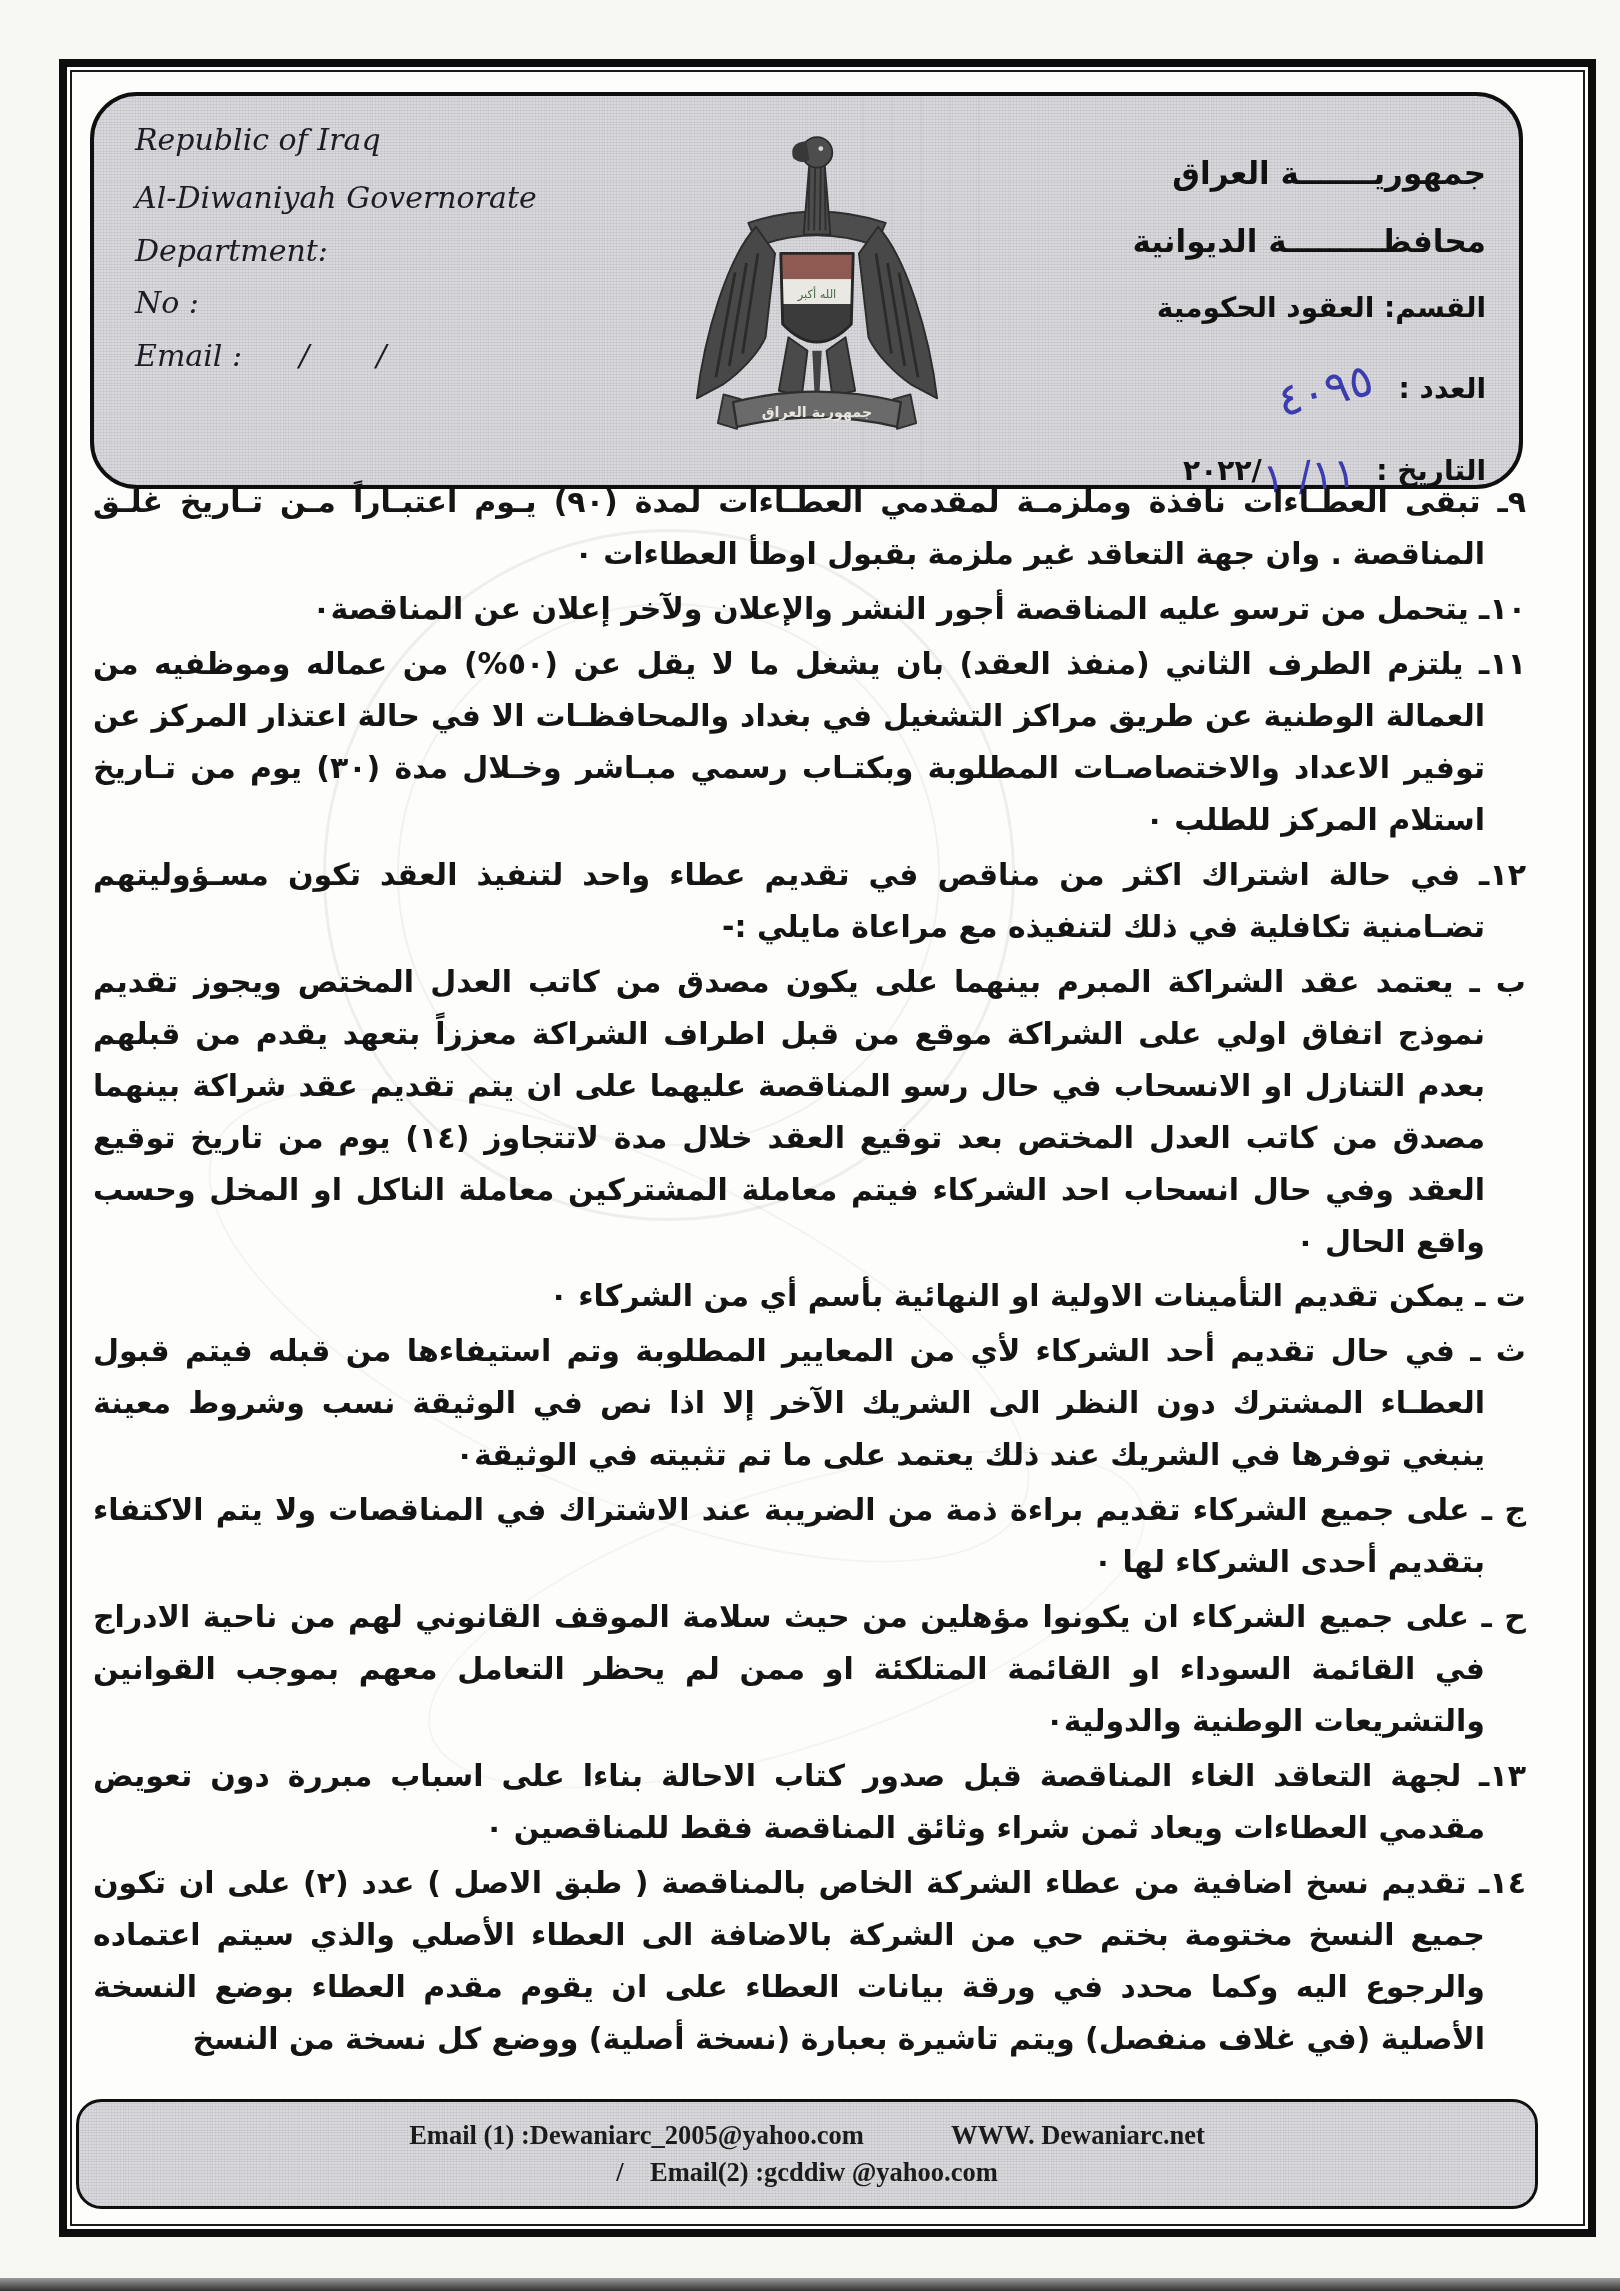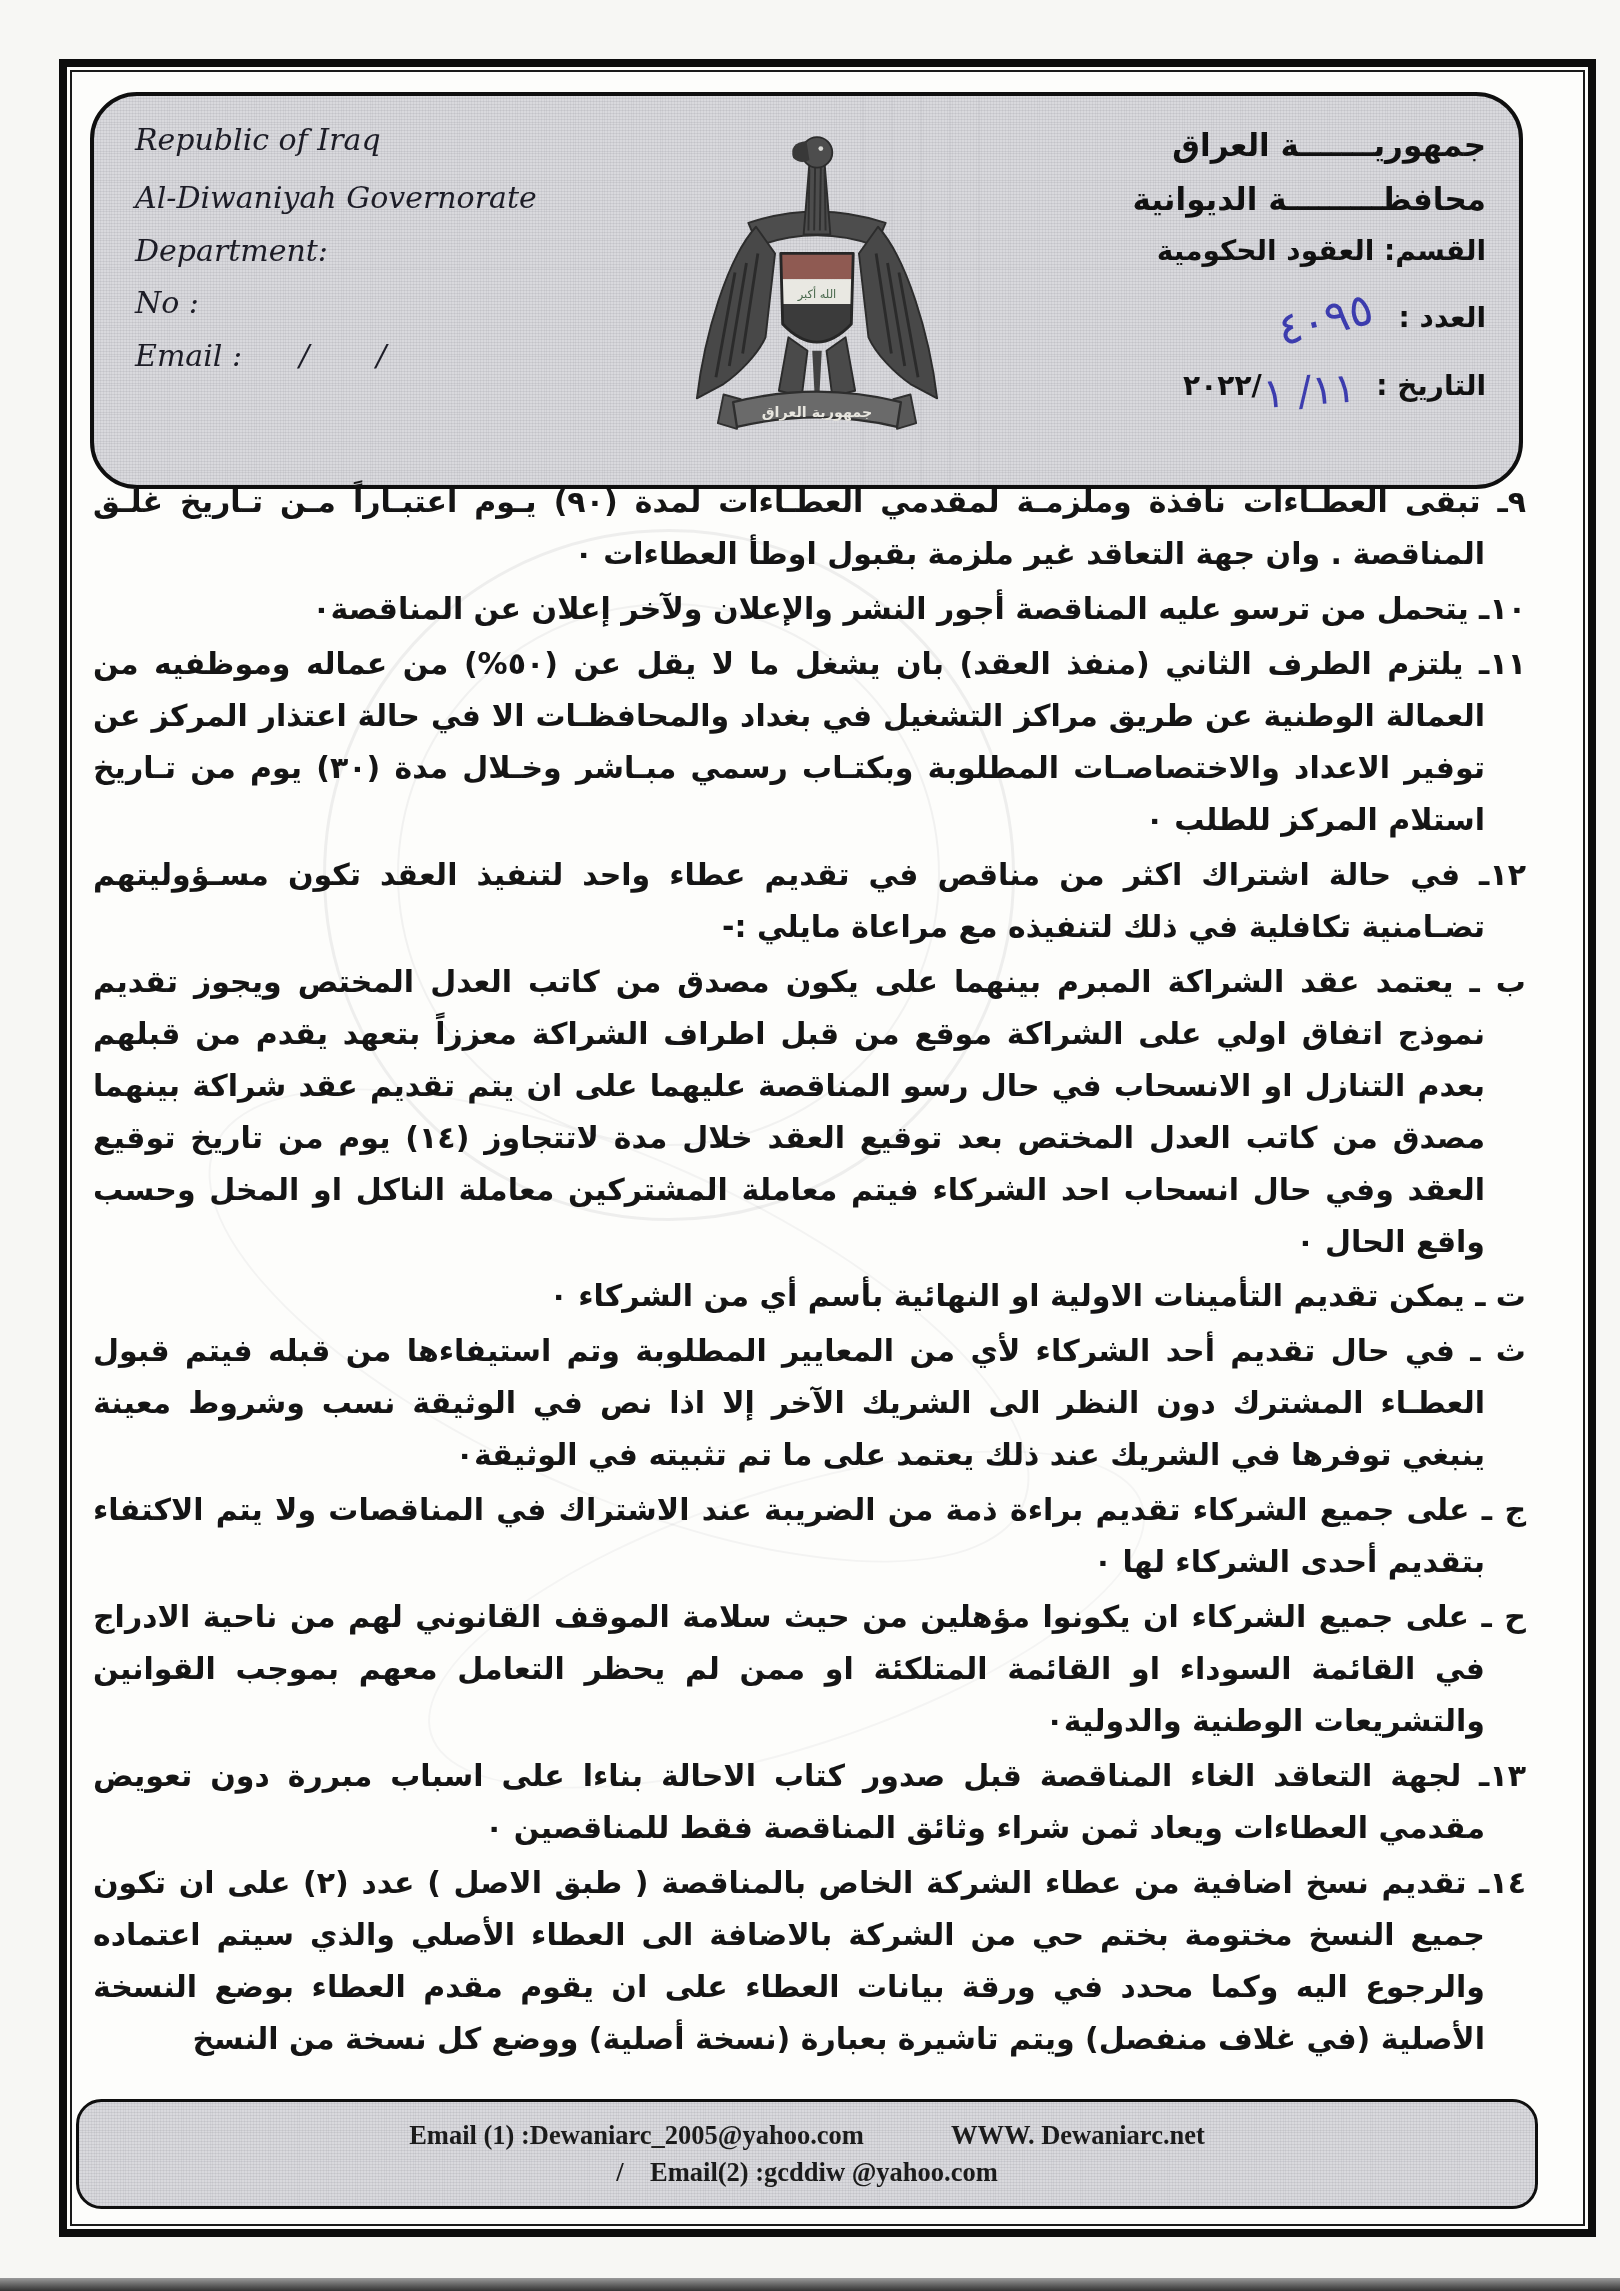--- a/index.html
+++ b/index.html
@@ -30,21 +30,21 @@
   .eng{
     position:absolute;left:41px;top:25.5px;color:#1c1c26;
     font-family:"DejaVu Serif", serif;font-style:italic;font-size:30px;
   }
   .eng-line{white-space:pre;margin-bottom:23.5px;}
   .eng-line.small-gap{margin-bottom:17.6px;}
   .arb{
     position:absolute;right:33px;top:29px;direction:rtl;text-align:right;
     color:#111;font-weight:bold;
   }
-  .arb-line{font-size:28px;margin-bottom:13.7px;line-height:1.3;}
+  .arb-line{font-size:28px;margin-bottom:13.7px;line-height:1.3;margin-top:28px;}
   .arb-big{font-size:31px;}
   .hand{
     color:#3c3cae;font-weight:400;display:inline-block;
     font-family:"DejaVu Sans", sans-serif;
   }
   .hand-num{
     font-size:45px;transform:rotate(-14deg) translateY(7.8px);
     letter-spacing:4.9px;margin-left:29px;margin-right:17.6px;
   }
   .date-group{display:inline-block;margin-right:11.8px;}

